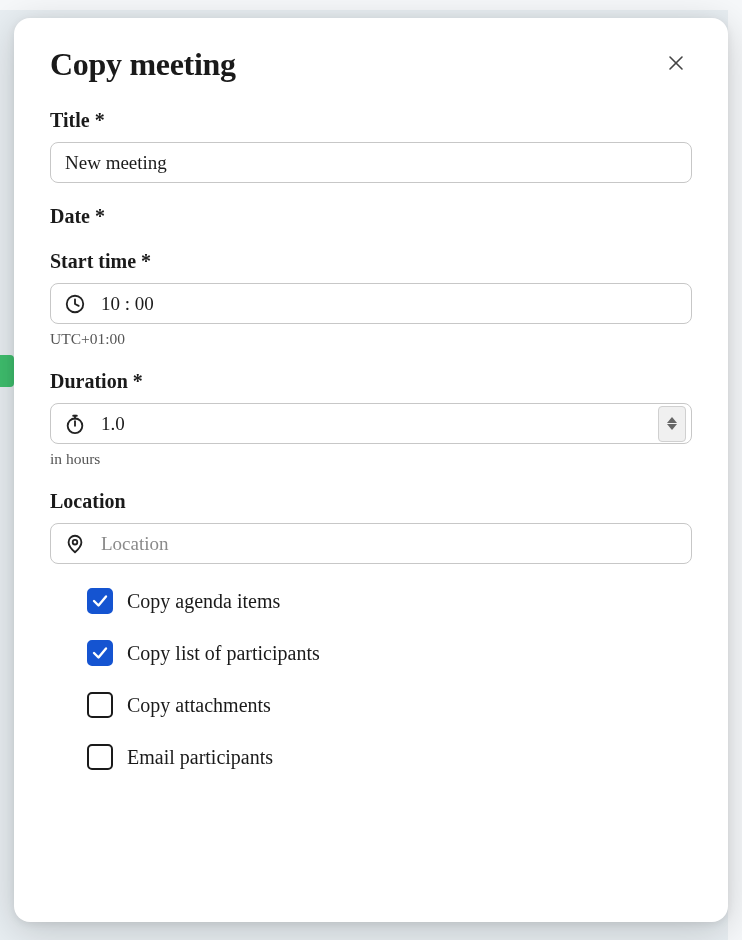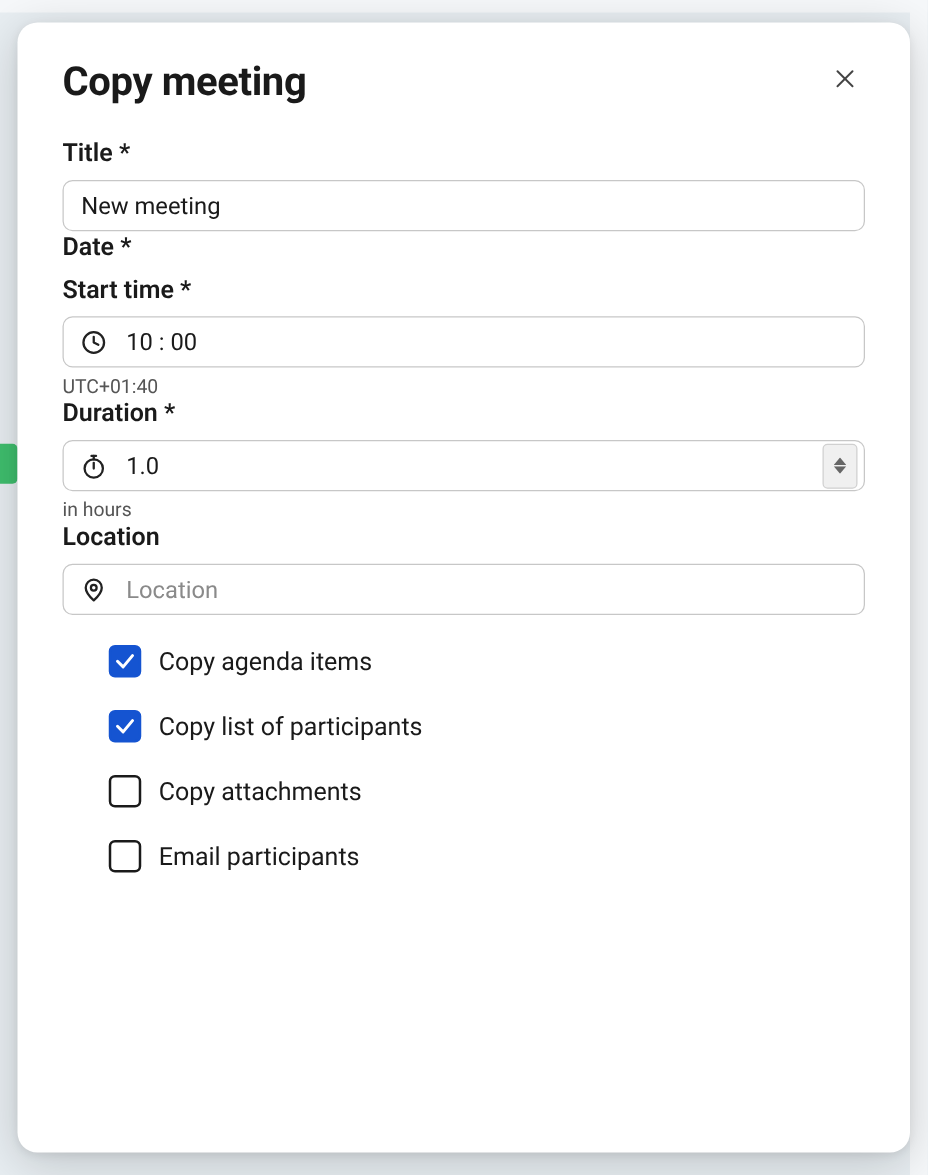--- a/index.html
+++ b/index.html
@@ -33,20 +33,21 @@
     border-radius: 16px;
     box-shadow: 0 8px 40px rgba(0,0,0,0.18), 0 2px 8px rgba(0,0,0,0.08);
     padding: 0;
     overflow: hidden;
   }
   .modal-inner {
     position: absolute;
     inset: 0;
     overflow-y: auto;
     padding: 28px 36px 20px 36px;
+    font-family: Liberation Serif, serif;
   }
   .modal-header {
     display: flex;
     align-items: flex-start;
     justify-content: space-between;
     margin-bottom: 26px;
   }
   .modal-title {
     font-size: 32px;
     font-weight: 700;
@@ -56,21 +57,21 @@
   .close-btn {
     background: none; border: none; cursor: pointer;
     width: 32px; height: 32px;
     display: flex; align-items: center; justify-content: center;
     color: #444;
     padding: 0;
     margin-top: 2px;
   }
   .close-btn svg { width: 16px; height: 16px; }
 
-  .form-group { }
+  .form-group { margin-bottom: 22px; }
   .form-label {
     display: block;
     font-size: 20px;
     font-weight: 600;
     margin-bottom: 10px;
   }
   .helper-text {
     font-size: 15.5px;
     color: #555;
     margin-top: 6px;
@@ -187,21 +188,21 @@
       <label class="form-label">Start time *</label>
       <div class="input-wrap">
         <span class="leading-icon">
           <svg viewBox="0 0 24 24" fill="none" stroke="currentColor" stroke-width="2" stroke-linecap="round" stroke-linejoin="round">
             <circle cx="12" cy="12" r="9"></circle>
             <polyline points="12 7 12 12 16 14"></polyline>
           </svg>
         </span>
         <input type="text" class="icon-input" value="10 : 00" style="">
       </div>
-      <div class="helper-text">UTC+01:40</div>
+      <div class="helper-text">UTC+01:00</div>
     </div>
 
     <div class="form-group">
       <label class="form-label">Duration *</label>
       <div class="input-wrap">
         <span class="leading-icon">
           <svg viewBox="0 0 24 24" fill="none" stroke="currentColor" stroke-width="2" stroke-linecap="round" stroke-linejoin="round">
             <circle cx="12" cy="14" r="8"></circle>
             <line x1="12" y1="14" x2="12" y2="9"></line>
             <line x1="10" y1="3" x2="14" y2="3"></line>

